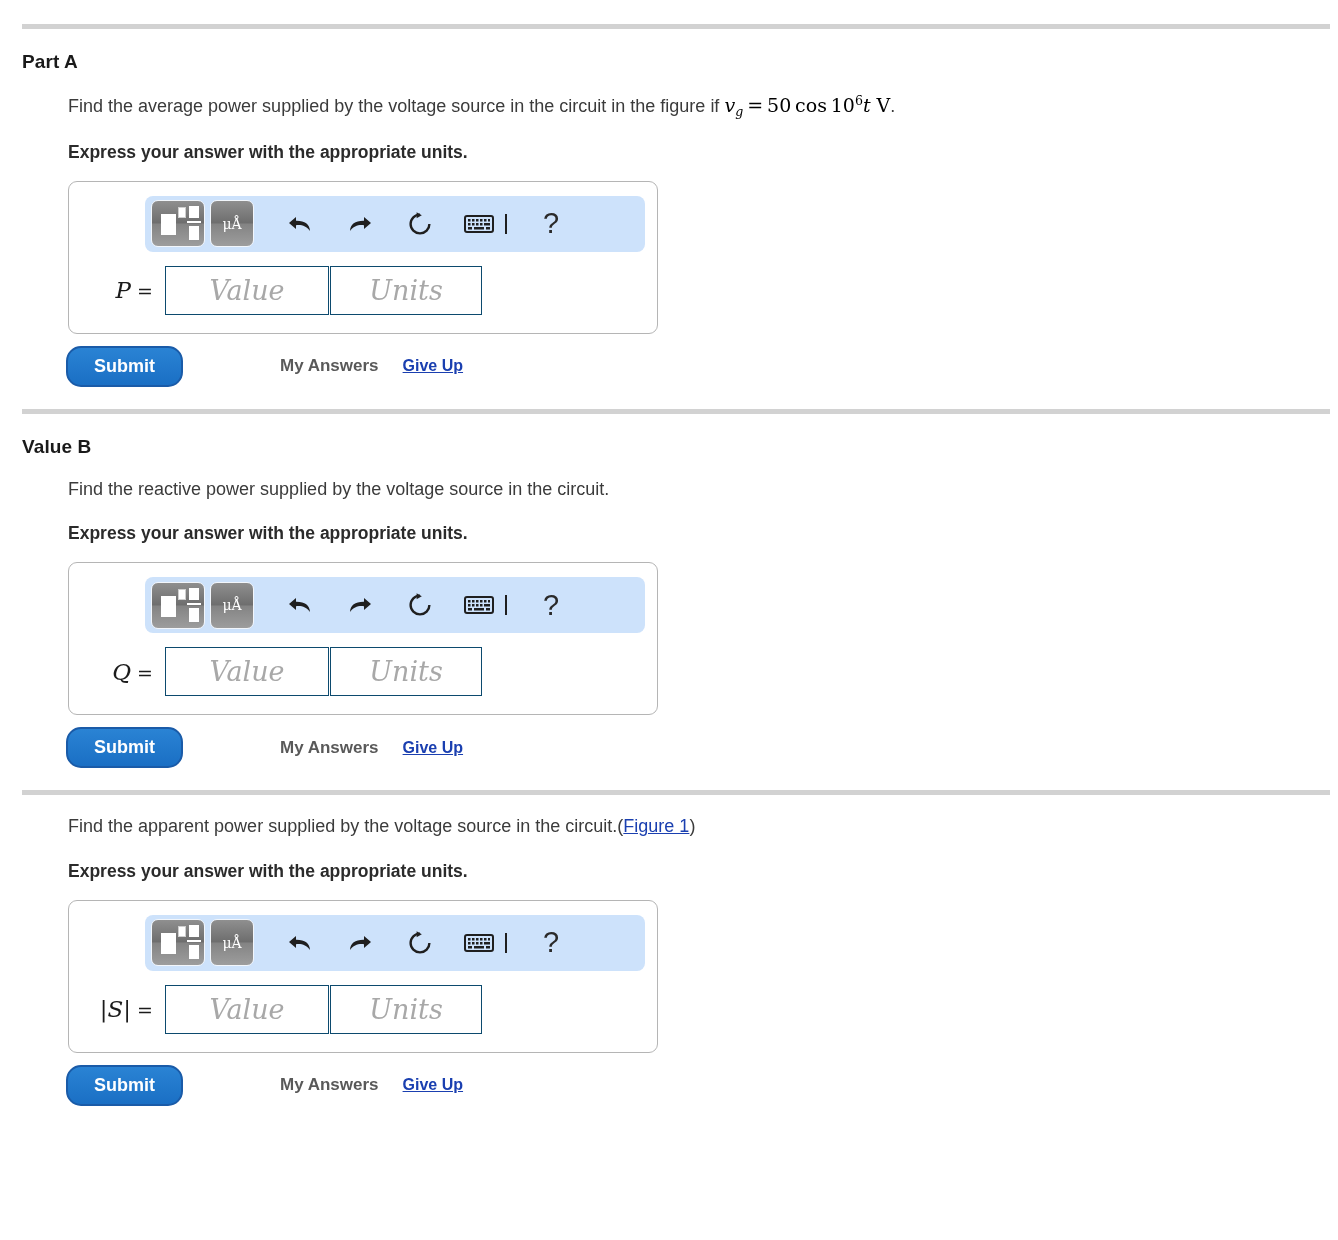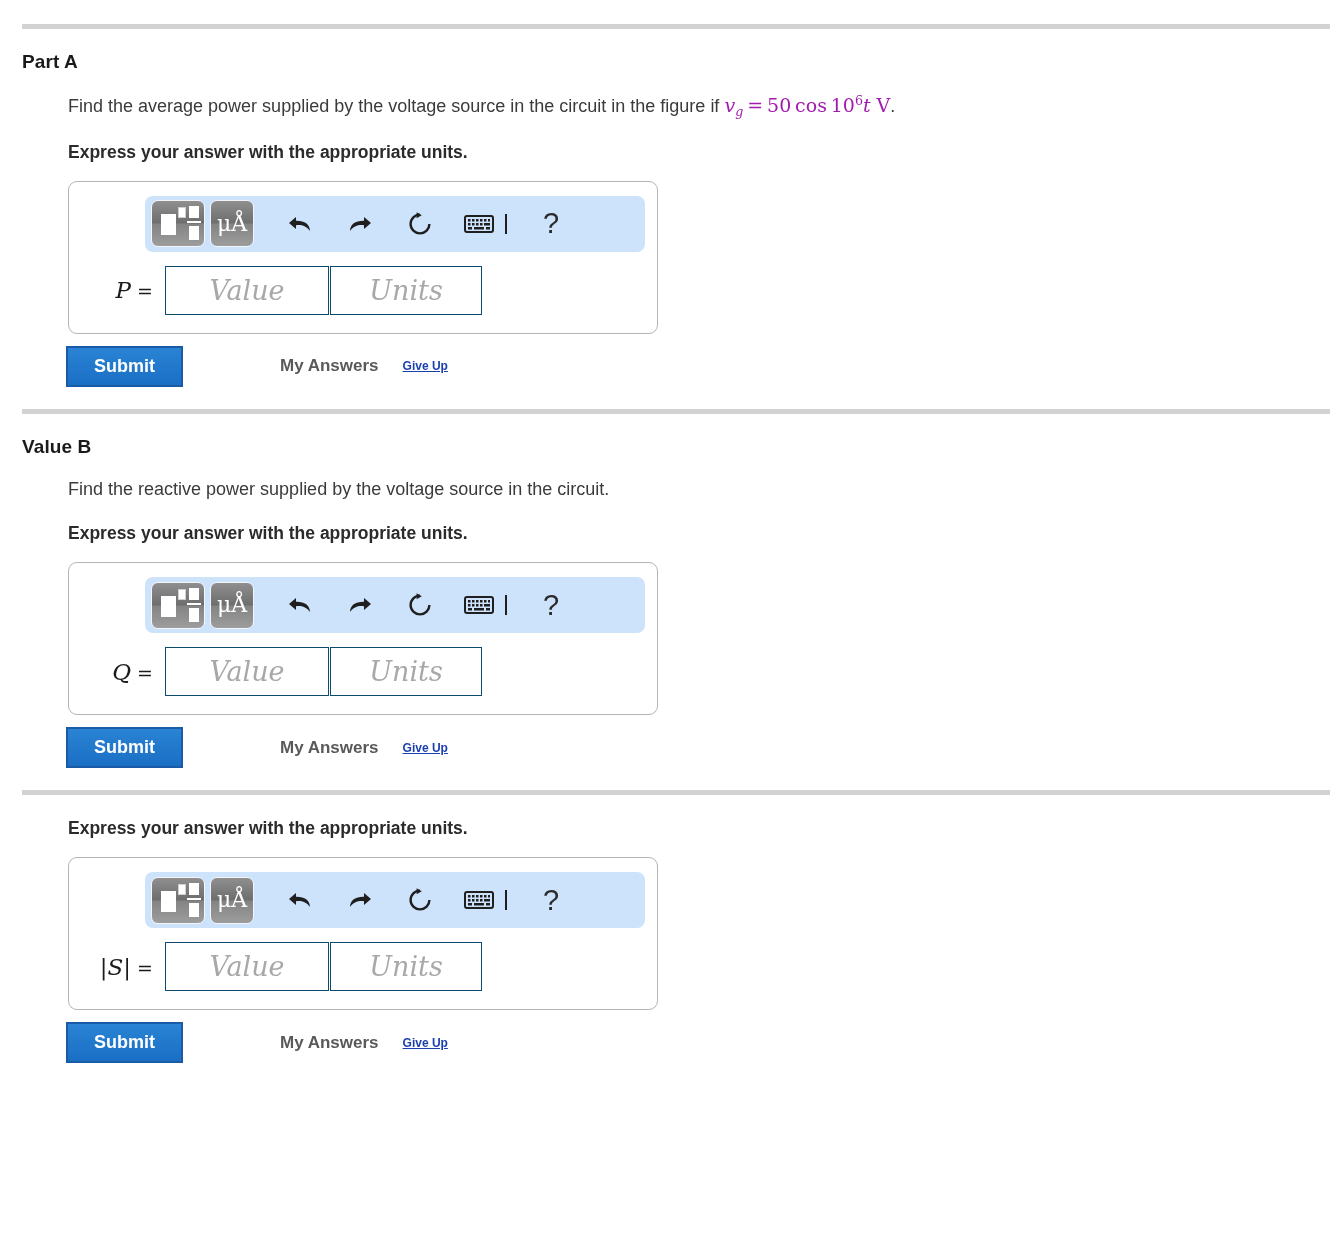--- a/index.html
+++ b/index.html
@@ -51,21 +51,21 @@
     font-weight: bold;
     color: #2b2b2b;
     margin: 23px 0 0 68px;
   }
 
   
   .math {
     font-family: "DejaVu Serif", "Liberation Serif", serif;
     font-style: italic;
     font-size: 19px;
-    color: #a21caf;
+    color: #000000;
     white-space: nowrap;
   }
   .math .up { font-style: normal; }
   .math sub {
     font-size: 0.66em;
     font-style: italic;
     vertical-align: -0.30em;
   }
   .math sup {
     font-size: 0.66em;
@@ -147,21 +147,21 @@
     background: #ffffff;
   }
 
   .unit-glyph {
     position: absolute;
     left: 0; right: 0; top: 50%;
     transform: translateY(-50%);
     text-align: center;
     color: #ffffff;
     font-family: "DejaVu Serif", serif;
-    font-size: 22px;
+    font-size: 14px;
     line-height: 1;
   }
 
   .tb-icon {
     color: #1f1f1f;
     font-size: 25px;
     line-height: 1;
     margin: 0 17px;
     display: inline-flex;
     align-items: center;
@@ -215,37 +215,37 @@
   .field.units { width: 152px; margin-left: 1px; }
 
   .submit-row {
     display: flex;
     align-items: center;
     margin: 12px 0 0 66px;
   }
   .submit-btn {
     background: linear-gradient(180deg, #2a83d4 0%, #1a6fc4 100%);
     border: 2px solid #1a5ba8;
-    border-radius: 0;
+    border-radius: 15px;
     color: #ffffff;
     font-size: 18px;
     font-weight: bold;
     padding: 8px 26px;
     cursor: pointer;
     font-family: "Liberation Sans", sans-serif;
   }
   .my-answers {
     color: #595959;
     font-size: 17px;
     font-weight: bold;
     margin-left: 97px;
   }
   .give-up {
     color: #1a3fb0;
-    font-size: 12px;
+    font-size: 16px;
     font-weight: bold;
     text-decoration: underline;
     margin-left: 24px;
     cursor: pointer;
   }
 
   .sec-gap-a { height: 24px; }
   .sec-gap-b { height: 22px; }
 </style>
 </head>
@@ -403,20 +403,21 @@
       <span class="my-answers">My Answers</span>
       <span class="give-up">Give Up</span>
     </div>
   </div>
 
   <div class="sec-gap-b"></div>
   <div class="divider"></div>
 
   <div class="part-block">
 
+    <div class="question-text"><span>Find the apparent power supplied by the voltage source in the circuit.(</span><span class="fig-link">Figure 1</span><span>)</span></div>
 
     <div class="express-text">Express your answer with the appropriate units.</div>
 
     <div class="answer-box">
       <div class="toolbar">
         <div class="tb-btn">
           <span class="tmpl-big"></span>
           <span class="tmpl-small"></span>
           <span class="tmpl-num"></span>
           <span class="tmpl-bar"></span>

